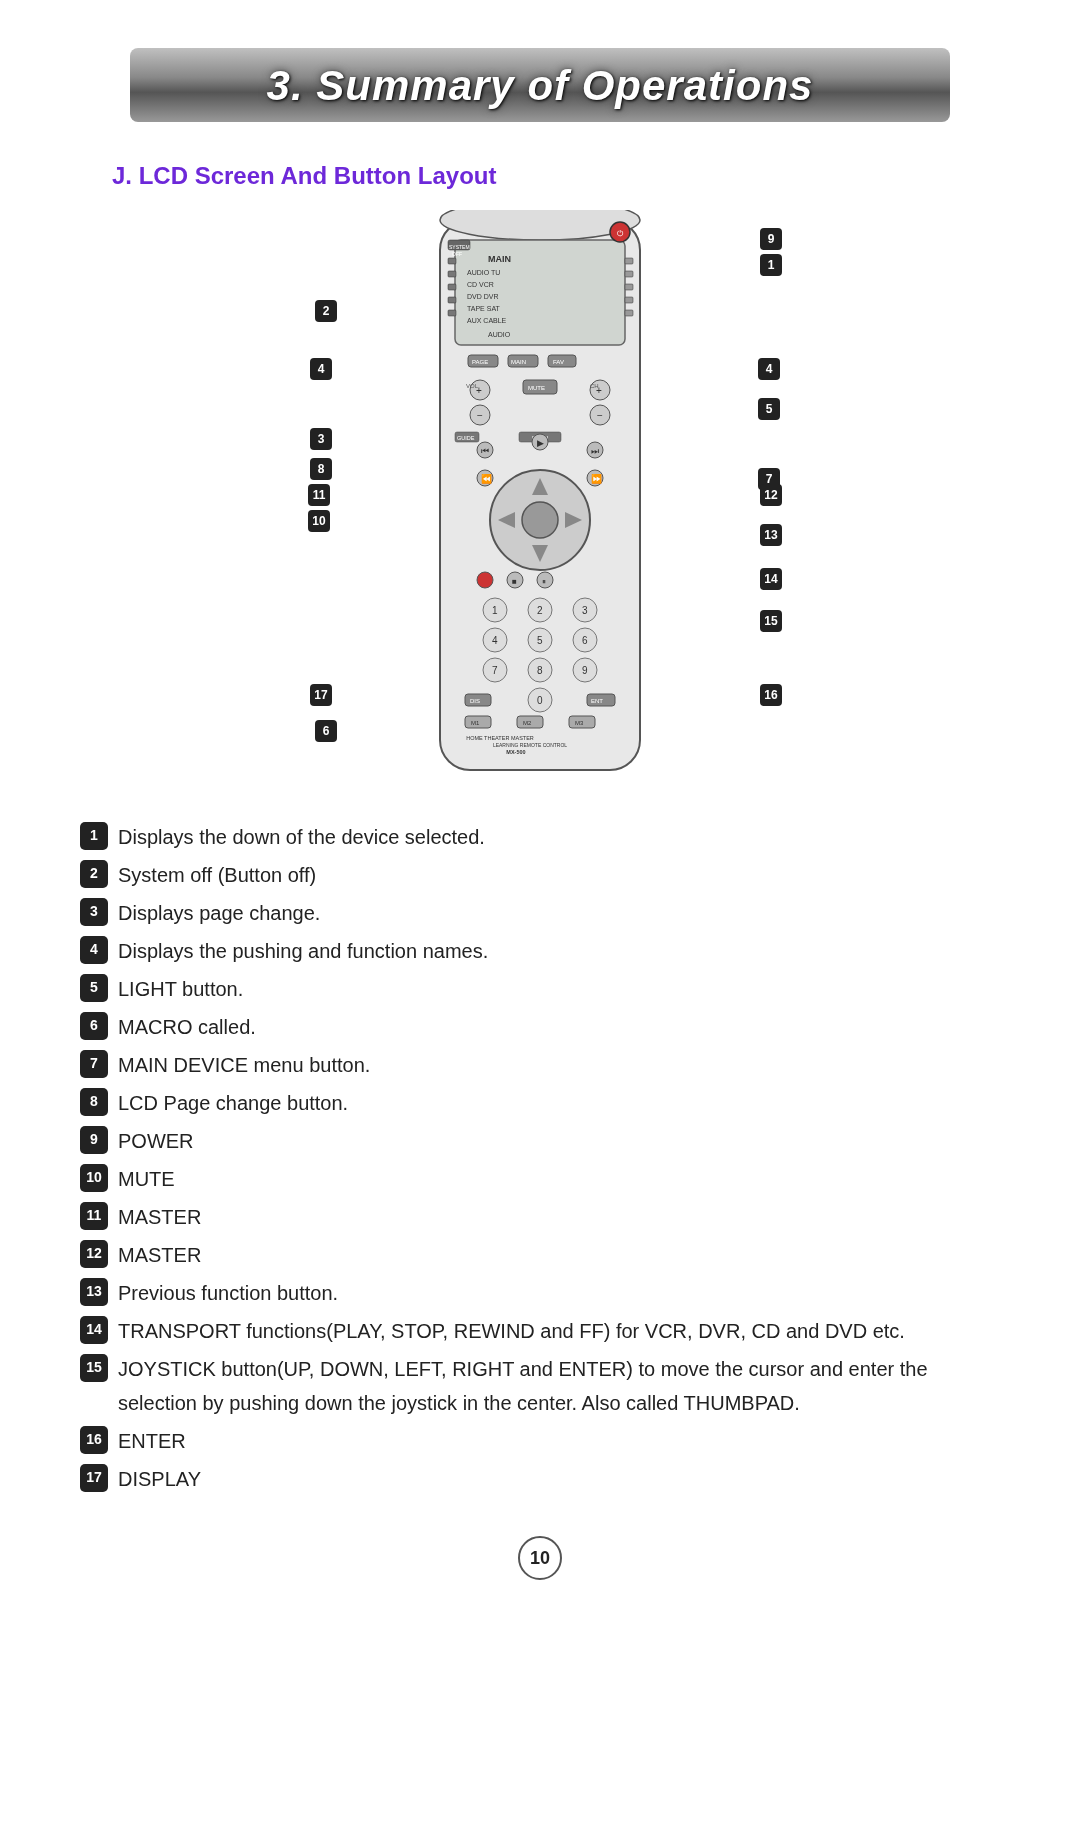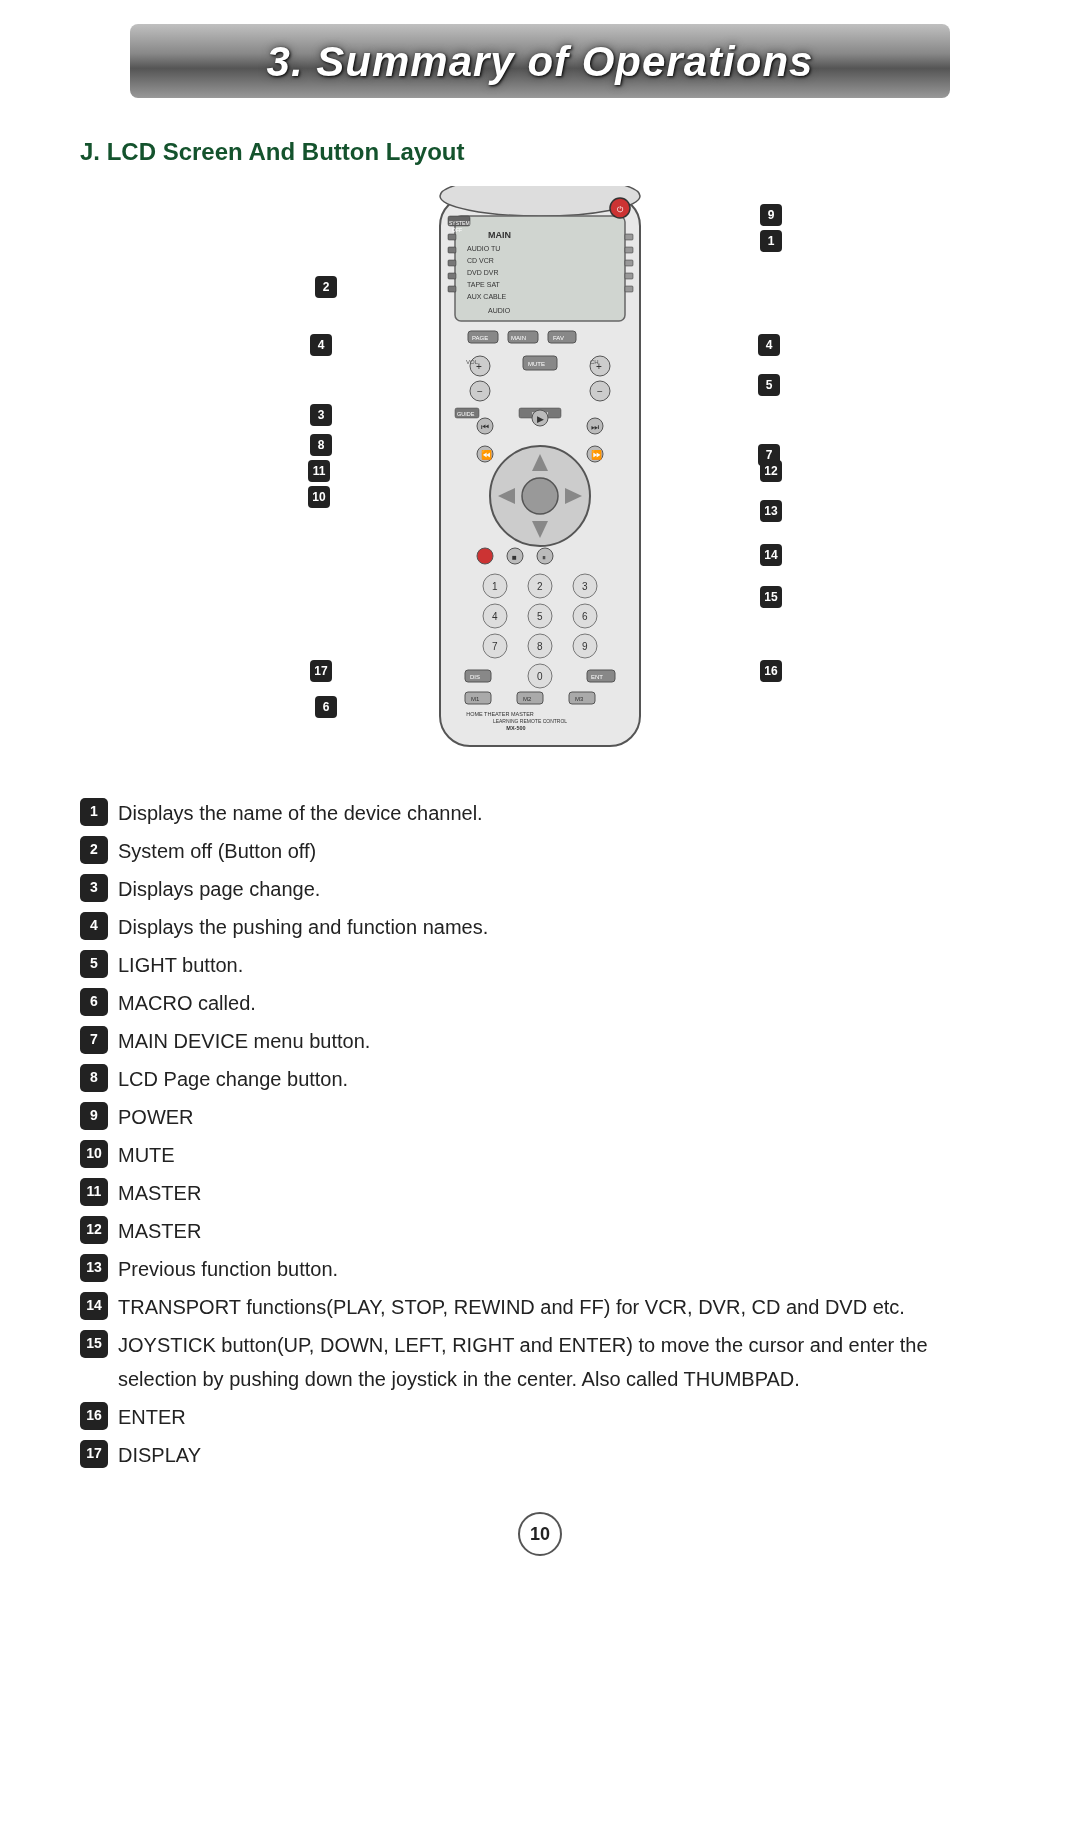--- a/index.html
+++ b/index.html
@@ -8,41 +8,41 @@
       min-height: 1828px;
       background: #ffffff;
       font-family: Arial, Helvetica, sans-serif;
       color: #222;
       position: relative;
     }
 
     
     .header-banner {
       width: 820px;
-      margin: 24px auto 0;
+      margin: 48px auto 0;
       background: linear-gradient(180deg, #c0c0c0 0%, #888 40%, #555 60%, #999 100%);
       border-radius: 8px;
       text-align: center;
       padding: 14px 0 12px;
     }
     .header-banner h1 {
       font-style: italic;
       font-weight: bold;
       font-size: 42px;
       color: #ffffff;
       text-shadow: 1px 1px 3px #000, 0 0 8px #444;
       letter-spacing: 1px;
     }
 
     
     .section-title {
-      margin: 40px 80px 20px;
+      margin: 40px 112px 20px;
       font-size: 24px;
       font-weight: bold;
-      color: #14532d;
+      color: #6d28d9;
     }
 
     
     .remote-container {
       display: flex;
       justify-content: center;
       margin: 10px 0 30px;
       position: relative;
     }
 
@@ -305,21 +305,21 @@
     <div class="badge badge-dark" style="top:474px; right:38px;">16</div>
 
     <div class="badge badge-dark" style="top:474px; left:50px;">17</div>
   </div>
 </div>
 
 <div class="desc-list">
 
   <div class="desc-item">
     <span class="num-badge">1</span>
-    <span class="desc-text">Displays the name of the device channel.</span>
+    <span class="desc-text">Displays the down of the device selected.</span>
   </div>
 
   <div class="desc-item">
     <span class="num-badge">2</span>
     <span class="desc-text">System off (Button off)</span>
   </div>
 
   <div class="desc-item">
     <span class="num-badge">3</span>
     <span class="desc-text">Displays page change.</span>

